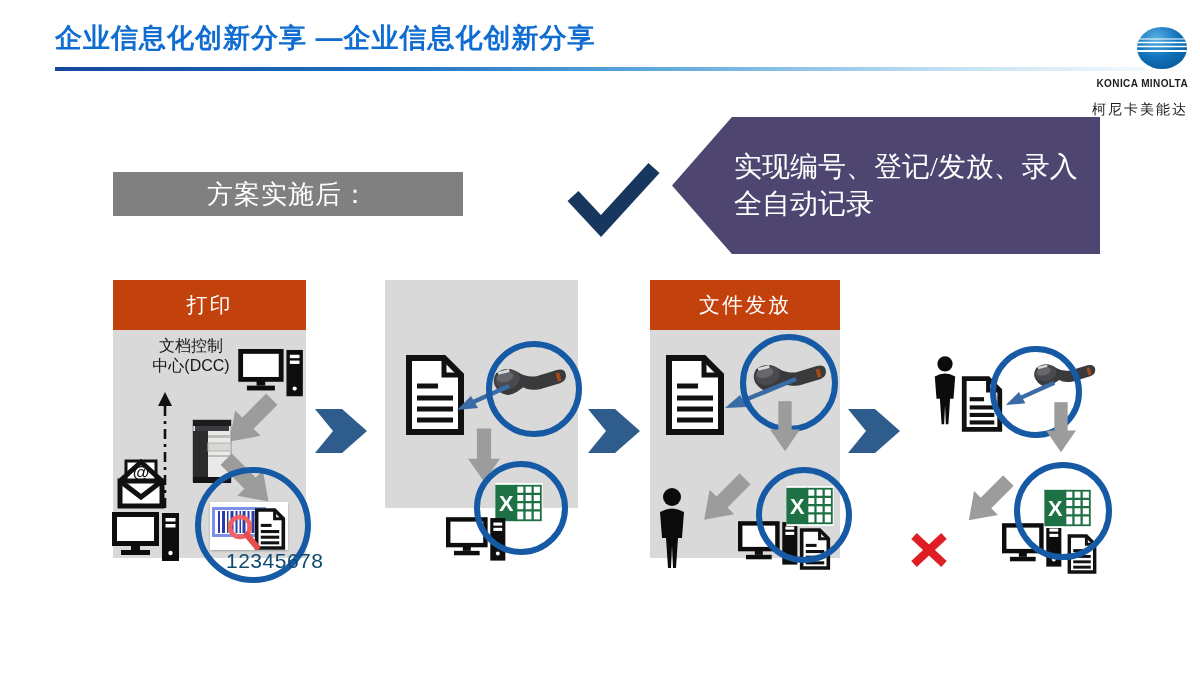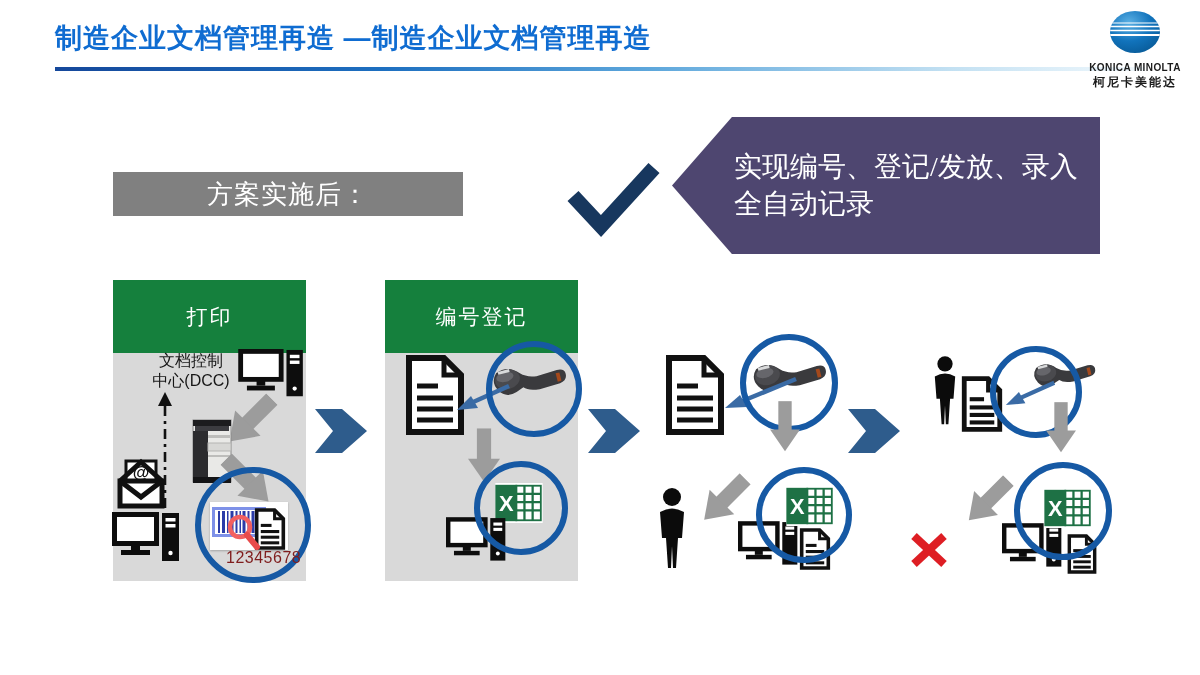--- a/index.html
+++ b/index.html
@@ -5,50 +5,50 @@
   * { margin:0; padding:0; box-sizing:border-box; }
   html,body { background:#fff; }
   body { font-family:"Liberation Sans", sans-serif; }
   .slide { position:relative; width:1200px; height:675px; background:#fff; overflow:hidden; }
   .abs { position:absolute; }
 
   
   .title { left:55px; top:20px; font-size:27px; font-weight:bold; color:#0F6CD1; letter-spacing:1px; }
   .underline { left:55px; top:67px; width:1090px; height:4px;
     background:linear-gradient(to right,#15489B 0%,#1D6FC0 30%,#5FA8DC 55%,#C2E0F2 82%,#F2F9FD 100%); }
-  .logo { left:1082px; top:10px; width:106px; text-align:center; }
+  .logo { left:1082px; top:26px; width:106px; text-align:right; }
   .logo-name { font-size:10px; font-weight:bold; color:#1b1b1b; letter-spacing:.4px; white-space:nowrap; margin-top:2px; }
-  .logo-cn { font-size:12px; font-weight:bold; color:#1b1b1b; letter-spacing:2px; margin-top:1px; }
+  .logo-cn { font-size:14px; font-weight:normal; color:#1b1b1b; letter-spacing:2px; margin-top:12px; }
 
   
   .graybox { left:113px; top:172px; width:350px; height:44px; background:#808080;
     display:flex; align-items:center; justify-content:center; }
   .graybox span { color:#fff; font-size:26px; font-weight:500; letter-spacing:1px; }
   .purple { left:672px; top:117px; width:428px; height:137px; background:#4E4670;
     clip-path:polygon(0 50%,14% 0,100% 0,100% 100%,14% 100%);
     display:flex; align-items:center; }
   .purple p { color:#fff; font-size:28px; font-weight:500; line-height:1.32; padding:0 14px 0 62px;font-family:Liberation Serif, serif; }
 
   
-  .col-head { height:73px; background:#15803d; display:flex; align-items:center; justify-content:center;
+  .col-head { height:50px; background:#c2410c; display:flex; align-items:center; justify-content:center;
     color:#fff; font-size:21px; letter-spacing:2px; }
   .col-body { background:#D9D9D9; height:228px; }
-  .dcc { left:152px; top:351px; width:78px; font-size:16px; line-height:1.25; color:#161616; text-align:center; }
-  .bcnum { left:226px; top:549px; font-size:16px; color:#7f1d1d; letter-spacing:.5px; }
+  .dcc { left:152px; top:336px; width:78px; font-size:16px; line-height:1.25; color:#161616; text-align:center; }
+  .bcnum { left:226px; top:549px; font-size:21px; color:#0c4a6e; letter-spacing:.5px; }
 
   .circ { border:6px solid #1659A4; border-radius:50%; }
 
   .bc-card { left:210px; top:502px; width:78px; height:48px; background:#fff; box-shadow:0 1px 2px rgba(0,0,0,.25); }
 </style>
 </head>
 <body>
 
 <div class="slide">
 
-  <div class="abs title">制造企业文档管理再造 —制造企业文档管理再造</div>
+  <div class="abs title">企业信息化创新分享 —企业信息化创新分享</div>
   <div class="abs underline"></div>
 
   <div class="abs logo">
     <svg width="52" height="46" viewBox="0 0 52 46">
       <defs>
         <radialGradient id="kmg" cx="38%" cy="28%" r="80%">
           <stop offset="0" stop-color="#5BB0E4"></stop>
             <stop offset="0.55" stop-color="#1173BC"></stop>
             <stop offset="1" stop-color="#085A97"></stop>
         </radialGradient>
@@ -78,21 +78,24 @@
 
   <div class="abs purple">
     <p>实现编号、登记/发放、录入全自动记录</p>
   </div>
 
   <div class="abs" style="left:113px;top:280px;width:193px;">
     <div class="col-head">打印</div>
     <div class="col-body"></div>
   </div>
   <div class="abs" style="left:385px;top:280px;width:193px;">
-    <div class="col-head">编号登记</div>
+    <div class="col-body"></div>
+  </div>
+  <div class="abs" style="left:650px;top:280px;width:190px;">
+    <div class="col-head">文件发放</div>
     <div class="col-body"></div>
   </div>
 
   <svg class="abs" style="left:315px;top:409px;" width="52" height="44" viewBox="0 0 52 44">
     <polygon points="0,0 27,0 52,22 27,44 0,44 18,22" fill="#2E5C8C"></polygon>
     </svg>
   <svg class="abs" style="left:588px;top:409px;" width="52" height="44" viewBox="0 0 52 44">
     <polygon points="0,0 27,0 52,22 27,44 0,44 18,22" fill="#2E5C8C"></polygon>
     </svg>
   <svg class="abs" style="left:848px;top:409px;" width="52" height="44" viewBox="0 0 52 44">

